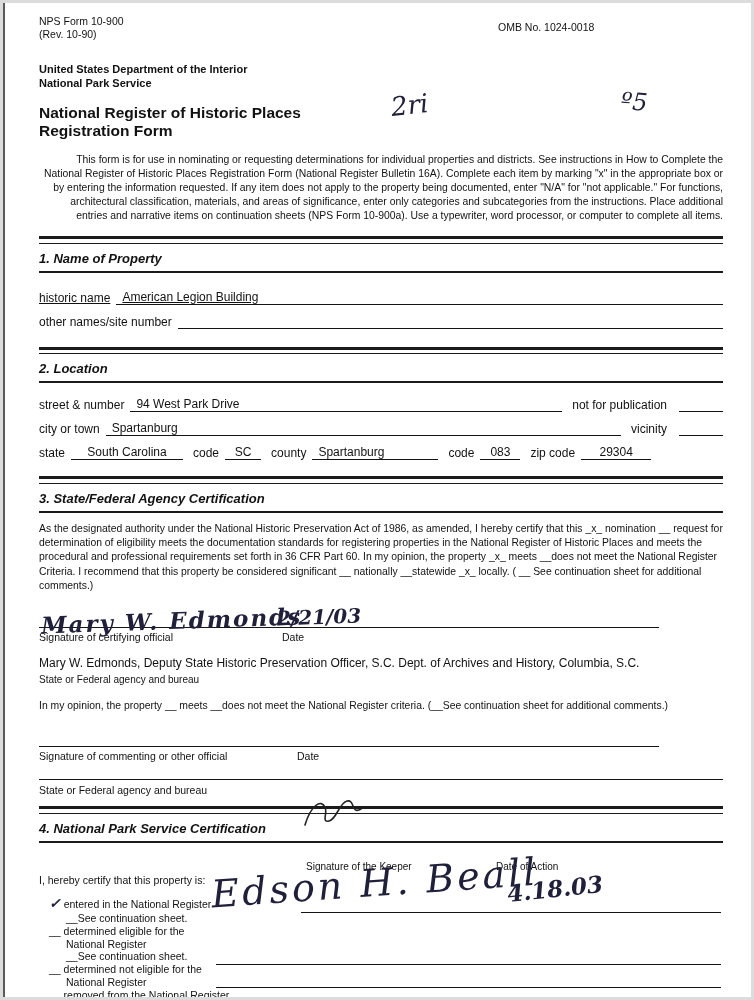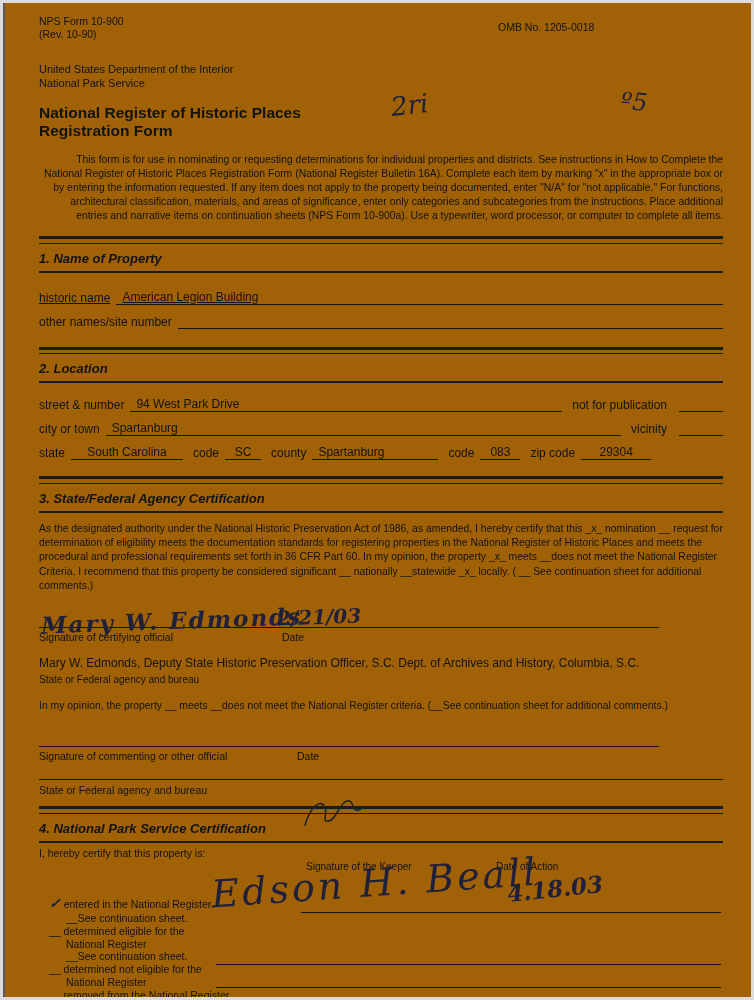--- a/index.html
+++ b/index.html
@@ -1,33 +1,33 @@
 <!DOCTYPE html>
 <html><head>
 <meta charset="utf-8">
 <style>
   html,body { margin:0; padding:0; background:#cfcfcf; }
   .page {
     position:relative;
     width:754px; height:1000px;
     margin:0 auto;
-    background:#a16207;
+    background:#ffffff;
     color:#121212;
     font-family:"Liberation Sans", sans-serif;
     box-sizing:border-box;
     border:3px solid #dcdcdc;
     overflow:hidden;
   }
   .scan-edge { position:absolute; left:0; top:0; width:2px; height:100%; background:#5a5a5a; }
   .content { position:relative; padding:12px 28px 8px 36px; }
 
   .form-meta { position:relative; font-size:10.5px; line-height:1.25; }
   .omb { position:absolute; left:459px; top:6px; }
 
-  .dept { font-size:11px; font-weight:normal; line-height:1.25; margin-top:22px; }
+  .dept { font-size:11px; font-weight:bold; line-height:1.25; margin-top:22px; }
   .title-block { position:relative; margin-top:13px; }
   .doc-title { font-size:15.5px; font-weight:bold; line-height:1.15; }
   .hw { font-family:"DejaVu Serif", serif; font-style:italic; color:#20203a; }
   .hw-t1 { position:absolute; left:352px; top:-14px; font-size:26px; transform:rotate(-6deg); }
   .hw-t2 { position:absolute; left:582px; top:-16px; font-size:24px; transform:rotate(4deg); }
 
   .para { font-size:10.4px; line-height:1.34; margin-top:14px; text-align:right; }
 
   .rule-heavy { margin-top:13px; border-top:3px solid #1b1b1b; border-bottom:1.5px solid #1b1b1b; height:3.5px; }
   .rule-med { border-top:2px solid #1b1b1b; height:0; }
@@ -55,21 +55,21 @@
   .agency-lbl { font-size:10px; margin-top:4px; }
   .opinion { font-size:10.4px; margin-top:15px; }
   .comment-row { width:620px; height:21px; border-bottom:1.4px solid #141414; }
   .fullline { border-bottom:1.4px solid #141414; height:17px; }
   .agency2 { font-size:10.5px; margin-top:4px; }
 
   .sec4-head { position:relative; }
   .scribble { position:absolute; left:262px; top:-26px; }
 
   .nps-cert { position:relative; height:186px; margin-top:2px; font-size:10.5px; }
-  .lbl-certify { position:absolute; left:0; top:2px; font-size:10.5px; }
+  .lbl-certify { position:absolute; left:0; top:29px; font-size:10.5px; }
   .lbl-keeper { position:absolute; left:267px; top:16px; font-size:10px; }
   .lbl-action { position:absolute; left:457px; top:16px; font-size:10px; }
   .hw-keeper { position:absolute; left:172px; top:16px; font-size:38px; letter-spacing:3px; transform:rotate(-4deg); white-space:nowrap; }
   .hw-action { position:absolute; left:468px; top:30px; font-size:23px; font-weight:bold; transform:rotate(-6deg); }
   .kline { position:absolute; border-bottom:1.3px solid #141414; right:2px; }
   .kl1 { left:262px; top:67px; }
   .kl2 { left:177px; top:119px; }
   .kl3 { left:177px; top:142px; }
   .ck { position:absolute; left:10px; top:50px; width:270px; line-height:1.22; }
   .ck-sub { padding-left:17px; }
@@ -79,21 +79,21 @@
 </head>
 <body>
 
 <div class="page">
   <div class="scan-edge"></div>
   <div class="content">
 
     <div class="form-meta">
       <div>NPS Form 10-900</div>
       <div>(Rev. 10-90)</div>
-      <div class="omb">OMB No. 1205-0018</div>
+      <div class="omb">OMB No. 1024-0018</div>
     </div>
 
     <div class="dept">
       <div>United States Department of the Interior</div>
       <div>National Park Service</div>
     </div>
 
     <div class="title-block">
       <div class="doc-title">
         <div>National Register of Historic Places</div>

